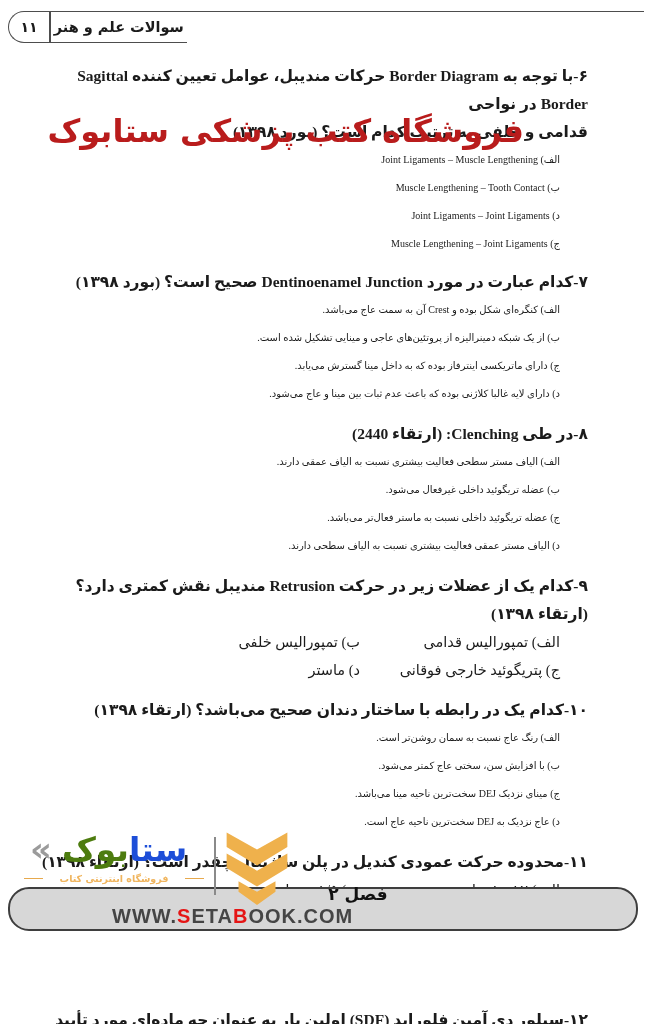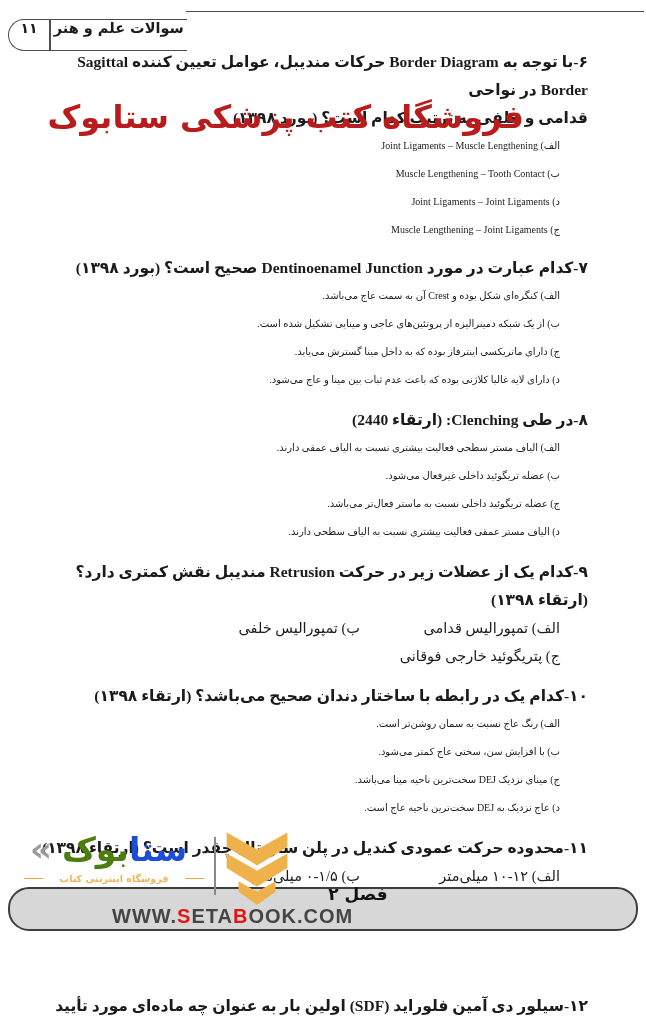--- a/index.html
+++ b/index.html
@@ -6,24 +6,24 @@
   .page {
     position:relative; width:646px; height:1024px; margin:0 auto;
     background:#ffffff; overflow:hidden; direction:rtl;
     font-family:"Liberation Serif","DejaVu Sans",sans-serif;
     color:#1b1b1b;
   }
 
   
   .header { position:relative; height:48px; direction:ltr; }
   .header-tab {
-    position:absolute; left:8px; top:19px; width:178px; height:30px;
+    position:absolute; left:8px; top:11px; width:178px; height:30px;
     border:1.8px solid #4d4d4d; border-right:none;
     border-radius:16px 0 0 16px;
-    display:flex; background:#fff;
+    display:flex; align-items:center; background:#fff;
   }
   .header-topline { position:absolute; left:186px; right:2px; top:11px; border-top:1.8px solid #4d4d4d; }
   .page-num {
     width:40px; text-align:center; font-size:14px; font-weight:bold;
     font-family:"DejaVu Sans",sans-serif;
   }
   .tab-divider { width:1.6px; align-self:stretch; background:#4d4d4d; }
   .header-title {
     flex:1; text-align:center; font-size:14.5px; font-weight:bold; direction:rtl;
     font-family:"DejaVu Sans",sans-serif;
@@ -34,21 +34,21 @@
   .q { margin:0; }
   .q-title {
     margin:0; font-weight:bold; font-size:15.5px; line-height:28px;
     font-family:"Liberation Serif","DejaVu Sans",sans-serif;
   }
   .opt { font-size:10px; line-height:28px; padding-right:28px; }
   .opts-grid {
     display:grid; grid-template-columns:200px 1fr;
     padding-right:28px; font-size:14.5px; line-height:28px;
   }
-  .mt10 { margin-top:10px; } .mt12 { margin-top:12px; } .mt16 { }
+  .mt10 { margin-top:10px; } .mt12 { margin-top:12px; } .mt16 { margin-top:14px; }
 
   
   .q6-line2-wrap { position:relative; }
   .watermark {
     position:absolute; top:-6px; right:64px; white-space:nowrap;
     font-family:"DejaVu Sans",sans-serif;
     font-weight:bold; font-size:32px; letter-spacing:1px; color:#b91c1c;
     pointer-events:none;
   }
 
@@ -142,20 +142,21 @@
         <div class="opt">د) الیاف مستر عمقی فعالیت بیشتری نسبت به الیاف سطحی دارند.</div>
       </div>
     </section>
 
     <section class="q mt12">
       <h2 class="q-title">۹-کدام یک از عضلات زیر در حرکت Retrusion مندیبل نقش کمتری دارد؟ (ارتقاء ۱۳۹۸)</h2>
       <div class="opts-grid">
         <div>الف) تمپورالیس قدامی</div>
         <div>ب) تمپورالیس خلفی</div>
         <div>ج) پتریگوئید خارجی فوقانی</div>
+        <div>د) ماستر</div>
       </div>
     </section>
 
     <section class="q mt12">
       <h2 class="q-title">۱۰-کدام یک در رابطه با ساختار دندان صحیح می‌باشد؟ (ارتقاء ۱۳۹۸)</h2>
       <div class="opts">
         <div class="opt">الف) رنگ عاج نسبت به سمان روشن‌تر است.</div>
         <div class="opt">ب) با افزایش سن، سختی عاج کمتر می‌شود.</div>
         <div class="opt">ج) مینای نزدیک DEJ سخت‌ترین ناحیه مینا می‌باشد.</div>
         <div class="opt">د) عاج نزدیک به DEJ سخت‌ترین ناحیه عاج است.</div>

